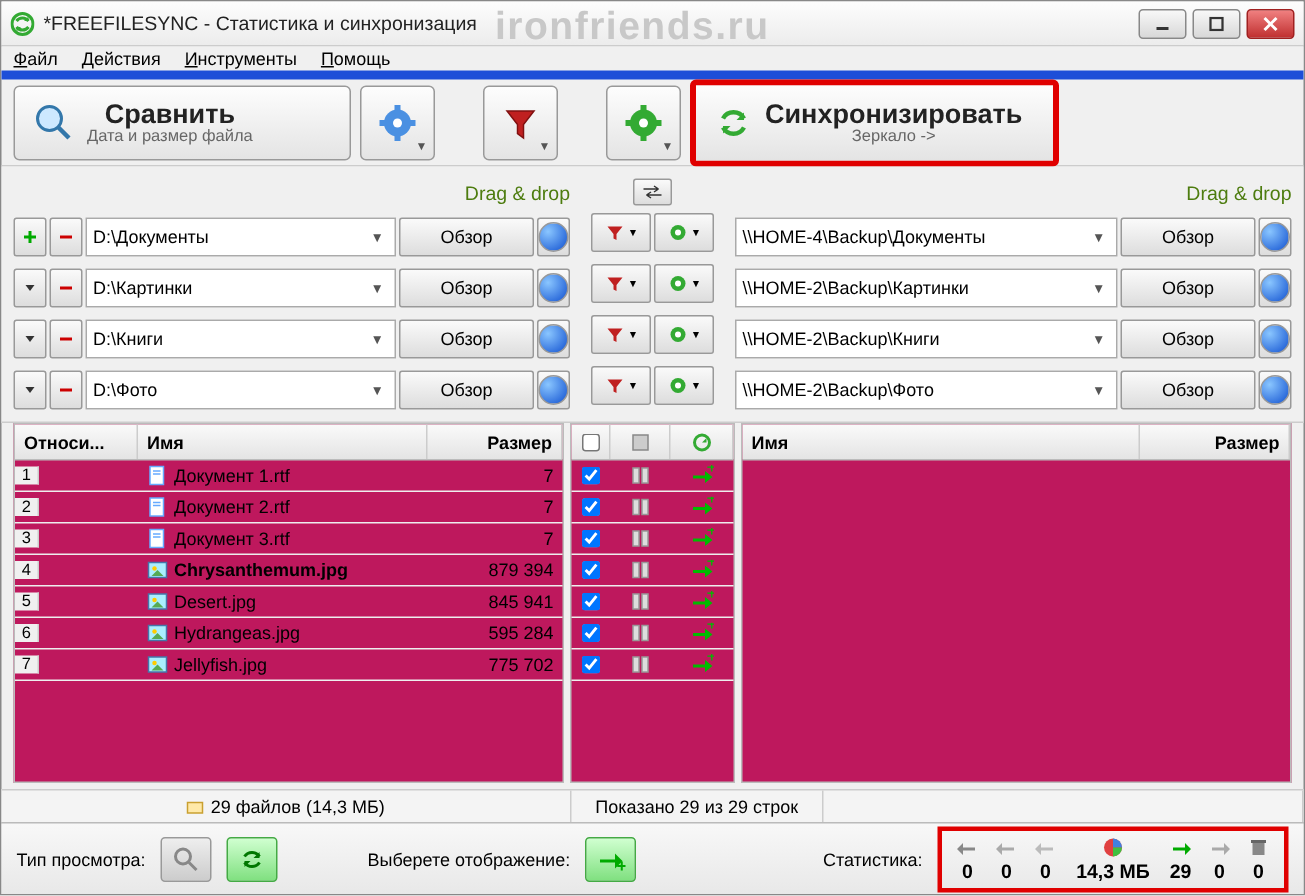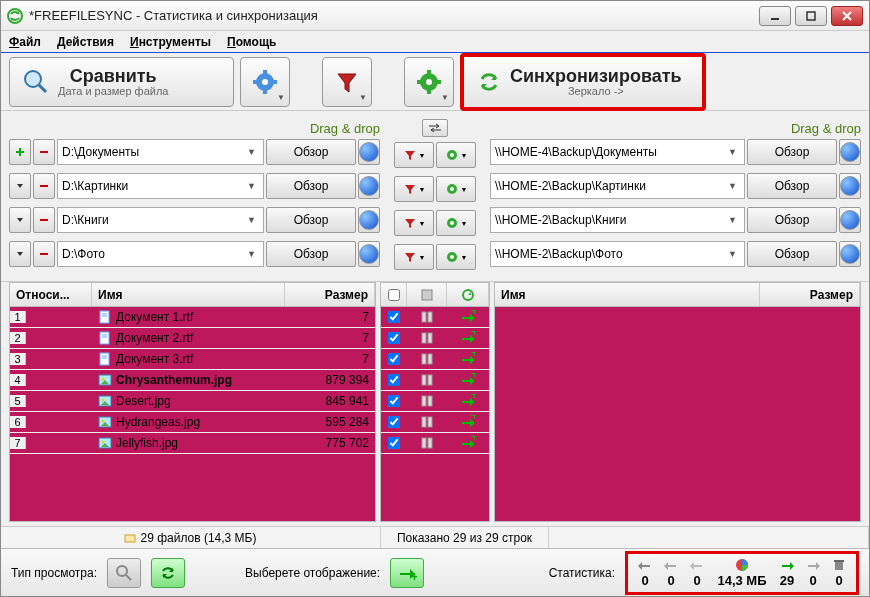--- a/index.html
+++ b/index.html
@@ -5,39 +5,39 @@
 * { box-sizing: border-box; margin: 0; padding: 0; font-family: Tahoma, sans-serif; font-size: 12px; }
 body { background: #fff; width: 870px; height: 597px; overflow: hidden; position: relative; }
 .window { width: 870px; height: 597px; border: 1px solid #888; background: #f0f0f0; display: flex; flex-direction: column; }
 .titlebar { height: 30px; background: linear-gradient(#fdfdfd,#ececec); display: flex; align-items: center; padding: 0 6px; border-bottom: 1px solid #ccc; }
 .titlebar .app-icon { width: 16px; height: 16px; margin-right: 6px; }
 .titlebar .title { font-size: 13px; color: #222; }
 .watermark { position: absolute; top: 2px; left: 330px; font-size: 26px; font-weight: bold; color: #c8c8c8; font-family: Arial; letter-spacing: 1px; pointer-events: none; }
 .winbtns { margin-left: auto; display: flex; gap: 4px; }
 .winbtn { width: 32px; height: 20px; border: 1px solid #888; border-radius: 3px; background: linear-gradient(#f8f8f8,#d8d8d8); display: flex; align-items: center; justify-content: center; cursor: pointer; }
 .winbtn.close { background: linear-gradient(#f08080,#c03030); border-color: #a02020; }
-.menubar { height: 22px; display: flex; align-items: center; padding: 0 8px; gap: 16px; background: #f0f0f0; border-bottom: 1px solid #1d4ed8; font-weight: bold; }
+.menubar { height: 22px; display: flex; align-items: center; padding: 0 8px; gap: 16px; background: #f0f0f0; border-bottom: 6px solid #1d4ed8; }
 .menubar span { cursor: pointer; text-decoration: underline; text-decoration-color: transparent; }
 .menubar span::first-letter { text-decoration: underline; }
 .toolbar { height: 58px; padding: 4px 8px; display: flex; align-items: center; gap: 6px; border-bottom: 1px solid #ccc; }
 .bigbtn { height: 50px; border: 1px solid #999; border-radius: 4px; background: linear-gradient(#fdfdfd,#e4e4e4); display: flex; align-items: center; padding: 0 12px; cursor: pointer; gap: 8px; }
 .bigbtn .label { font-size: 18px; font-weight: bold; color: #222; line-height: 1; }
 .bigbtn .sub { font-size: 11px; color: #666; }
 .bigbtn .txt { display: flex; flex-direction: column; align-items: center; }
 .iconbtn { width: 50px; height: 50px; border: 1px solid #999; border-radius: 4px; background: linear-gradient(#fdfdfd,#e4e4e4); display: flex; align-items: center; justify-content: center; cursor: pointer; position: relative; }
 .iconbtn .chev { position: absolute; right: 4px; bottom: 4px; font-size: 8px; color: #555; }
 .highlight { border: 4px solid #e00000; border-radius: 4px; }
 .pairpanel { padding: 6px 8px; display: flex; gap: 10px; border-bottom: 1px solid #ccc; background:#f0f0f0; }
 .paircol { flex: 1; }
 .pairhdr { display: flex; align-items: center; height: 22px; }
 .pairhdr .lbl { flex: 1; text-align: right; color: #4d7c0f; font-size:13px; }
 .pairmid { width: 90px; display: flex; flex-direction: column; }
 .midhdr { height: 22px; display: flex; align-items: center; justify-content: center; }
 .swapbtn { width: 26px; height: 18px; border: 1px solid #999; background: linear-gradient(#fafafa,#ddd); display: flex; align-items: center; justify-content: center; cursor: pointer; border-radius:2px; }
-.pairrow { display: flex; align-items: flex-start; height: 32px; gap: 2px; margin-bottom: 2px; }
+.pairrow { display: flex; align-items: flex-end; height: 32px; gap: 2px; margin-bottom: 2px; }
 .sqbtn { width: 22px; height: 26px; border: 1px solid #999; background: linear-gradient(#fafafa,#ddd); display: flex; align-items: center; justify-content: center; cursor: pointer; border-radius:2px; }
 .pathfield { flex: 1; height: 26px; border: 1px solid #aaa; background: #fff; padding: 0 4px; display: flex; align-items: center; }
 .pathfield .dd { margin-left: auto; font-size: 9px; color: #555; cursor: pointer; padding:0 3px; }
 .browsebtn { width: 90px; height: 26px; border: 1px solid #999; background: linear-gradient(#fafafa,#ddd); display: flex; align-items: center; justify-content: center; cursor: pointer; border-radius:2px; }
 .globe { width: 20px; height: 20px; border-radius: 50%; background: radial-gradient(circle at 30% 30%, #8ac6ff, #1050d0); border: 1px solid #999; cursor: pointer; }
 .midrow { display: flex; gap: 2px; height: 32px; align-items: center; justify-content: center; margin-bottom:2px; }
 .gridwrap { flex: 1; display: flex; padding: 0 8px 4px; gap: 4px; overflow:hidden; }
 .gridcol { border: 1px solid #bbb; background: #be185d; display: flex; flex-direction: column; }
 .gridcol.left { flex: 1; }
 .gridcol.mid { width: 110px; }
@@ -57,20 +57,21 @@
 .statcell { display: flex; flex-direction: column; align-items: center; gap: 1px; font-size: 11px; min-width:22px; }
 .statcell .v { font-weight: bold; font-size: 13px; }
 svg { display: block; }
 .fileicon { width:14px; height:14px; display:inline-block; }
 .chk { width:12px; height:12px; }
 </style>
 </head>
 <body>
 
 <div class="window">
+  <div class="watermark">ironfriends.ru</div>
 
   <div class="titlebar">
     <span class="app-icon">
       <svg width="16" height="16" viewBox="0 0 16 16">
           <circle cx="8" cy="8" r="7" fill="none" stroke="#3a3" stroke-width="2"></circle>
           <path d="M4 6 A5 5 0 0 1 12 6" fill="none" stroke="#3a3" stroke-width="2"></path>
           <path d="M12 10 A5 5 0 0 1 4 10" fill="none" stroke="#3a3" stroke-width="2"></path>
           <path d="M12 3 L12 6 L9 6 Z" fill="#3a3"></path>
           <path d="M4 13 L4 10 L7 10 Z" fill="#3a3"></path>
         </svg>

